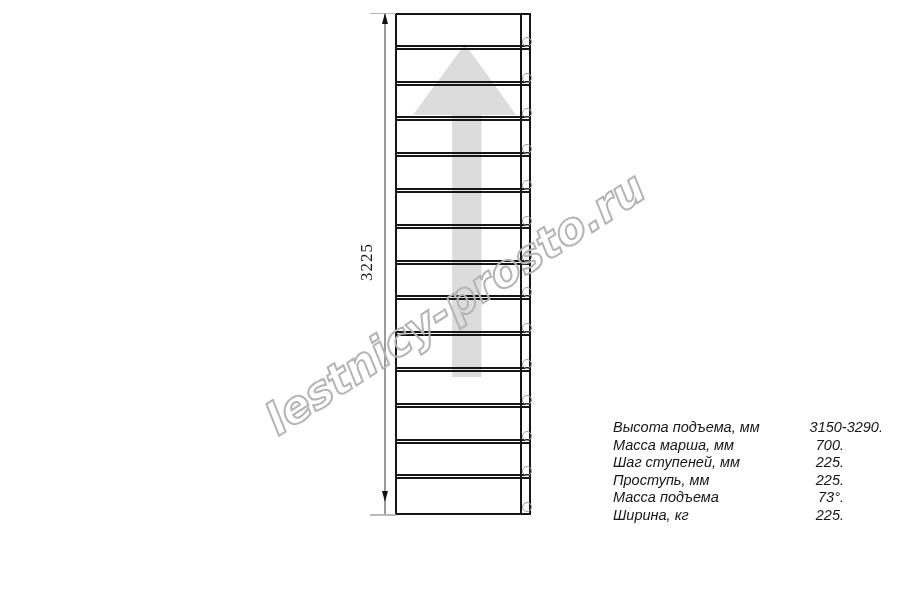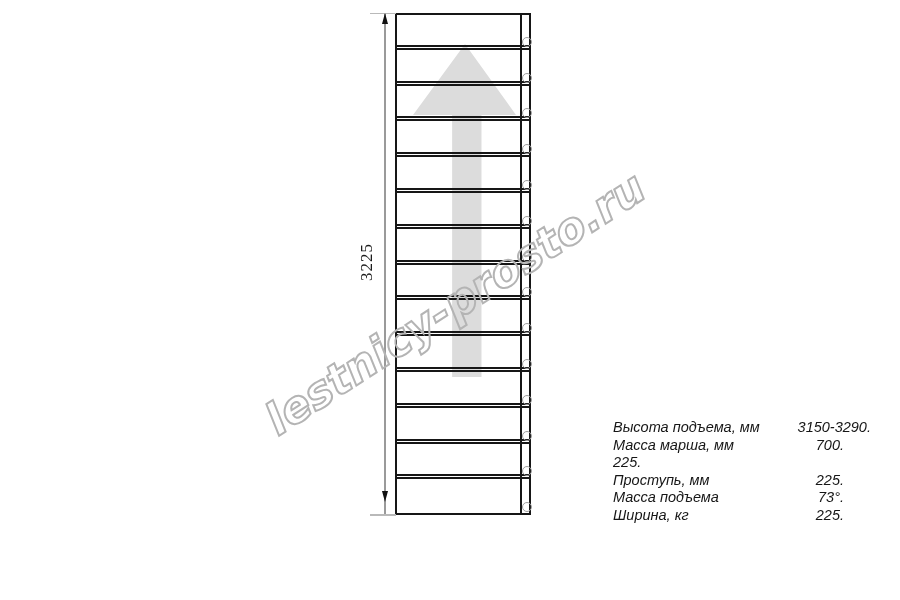--- a/index.html
+++ b/index.html
@@ -118,21 +118,21 @@
   .spec-row {
     display: flex;
     justify-content: space-between;
     align-items: baseline;
     height: 17.5px;
     line-height: 17.5px;
     white-space: nowrap;
     gap: 38px;
   }
   .spec-label { text-align: left; }
-  .spec-value { text-align: left; }
+  .spec-value { text-align: left; margin-left: 12px; }
 </style>
 </head>
 <body>
 
 <div id="canvas">
 
   <div id="up-arrow"></div>
 
   <div id="linework">
     <div id="stair-outline"></div>
@@ -195,20 +195,21 @@
 
   <div class="spec-row">
         <span class="spec-label">Высота подъема, мм</span>
         <span class="spec-value">3150-3290.</span>
       </div>
       <div class="spec-row">
         <span class="spec-label">Масса марша, мм</span>
         <span class="spec-value">700.</span>
       </div>
       <div class="spec-row">
+        <span class="spec-label">Шаг ступеней, мм</span>
         <span class="spec-value">225.</span>
       </div>
       <div class="spec-row">
         <span class="spec-label">Проступь, мм</span>
         <span class="spec-value">225.</span>
       </div>
       <div class="spec-row">
         <span class="spec-label">Масса подъема</span>
         <span class="spec-value">73°.</span>
       </div>

